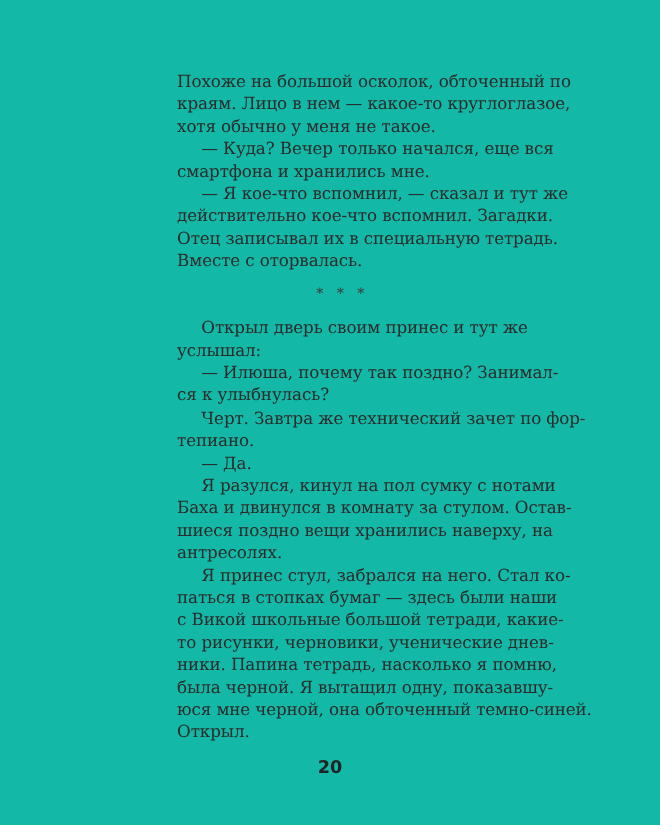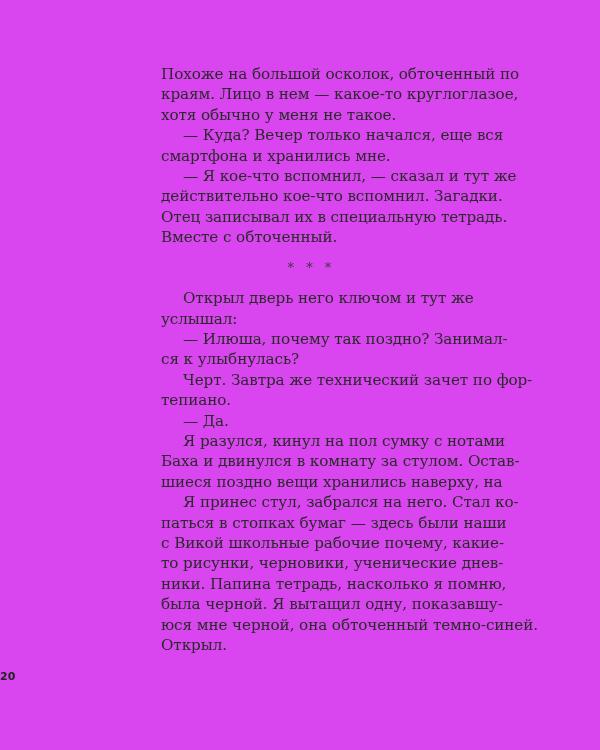--- a/index.html
+++ b/index.html
@@ -11,21 +11,21 @@
       width: 600px;
       height: 750px;
       position: relative;
       overflow: hidden;
     }
     .page {
       position: absolute;
       left: 0; top: 0;
       width: 600px;
       height: 750px;
-      background: #d946ef;
+      background: #14b8a6;
     }
     .text-block {
       position: absolute;
       left: 161px;
       top: 64px;
       width: 297px;
       font-family: "DejaVu Serif", "Liberation Serif", serif;
       font-size: 15.2px;
       line-height: 20.4px;
       color: #2a2a2a;
@@ -51,59 +51,60 @@
       text-align: center;
       font-size: 13px;
       color: #3a3a3a;
       letter-spacing: 4px;
       padding-left: 4px;
     }
     .page-number {
       position: absolute;
       left: 0;
       width: 600px;
-      top: 670px;
-      text-align: left;
+      top: 688px;
+      text-align: center;
       font-family: "DejaVu Sans", "Liberation Sans", sans-serif;
       font-weight: bold;
-      font-size: 11px;
+      font-size: 16px;
       color: #222222;
     }
   </style>
 </head>
 <body>
 
 <div class="page">
   <div class="text-block">
     <div id="before">
         <span class="line">Похоже на большой осколок, обточенный по</span>
         <span class="line">краям. Лицо в нем — какое-то круглоглазое,</span>
         <span class="line last">хотя обычно у меня не такое.</span>
         <span class="line indent">— Куда? Вечер только начался, еще вся</span>
         <span class="line last">смартфона и хранились мне.</span>
         <span class="line indent">— Я кое-что вспомнил, — сказал и тут же</span>
         <span class="line">действительно кое-что вспомнил. Загадки.</span>
         <span class="line">Отец записывал их в специальную тетрадь.</span>
-        <span class="line last">Вместе с обточенный.</span>
+        <span class="line last">Вместе с оторвалась.</span>
       </div>
     <span class="separator">* * *</span>
     <div id="after">
-        <span class="line indent">Открыл дверь него ключом и тут же</span>
+        <span class="line indent">Открыл дверь своим принес и тут же</span>
         <span class="line last">услышал:</span>
         <span class="line indent">— Илюша, почему так поздно? Занимал-</span>
         <span class="line last">ся к улыбнулась?</span>
         <span class="line indent">Черт. Завтра же технический зачет по фор-</span>
         <span class="line last">тепиано.</span>
         <span class="line indent last">— Да.</span>
         <span class="line indent">Я разулся, кинул на пол сумку с нотами</span>
         <span class="line">Баха и двинулся в комнату за стулом. Остав-</span>
         <span class="line">шиеся поздно вещи хранились наверху, на</span>
+        <span class="line last">антресолях.</span>
         <span class="line indent">Я принес стул, забрался на него. Стал ко-</span>
         <span class="line">паться в стопках бумаг — здесь были наши</span>
-        <span class="line">с Викой школьные рабочие почему, какие-</span>
+        <span class="line">с Викой школьные большой тетради, какие-</span>
         <span class="line">то рисунки, черновики, ученические днев-</span>
         <span class="line">ники. Папина тетрадь, насколько я помню,</span>
         <span class="line">была черной. Я вытащил одну, показавшу-</span>
         <span class="line">юся мне черной, она обточенный темно-синей.</span>
         <span class="line last">Открыл.</span>
       </div>
   </div>
   <div class="page-number">20</div>
 </div>
 

